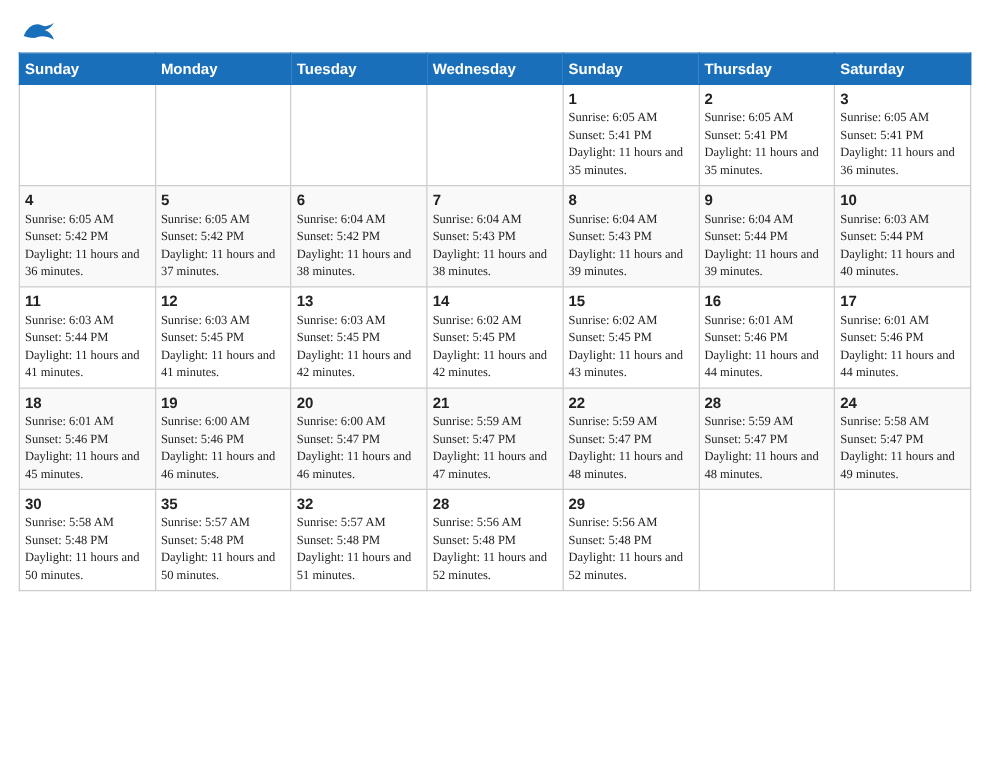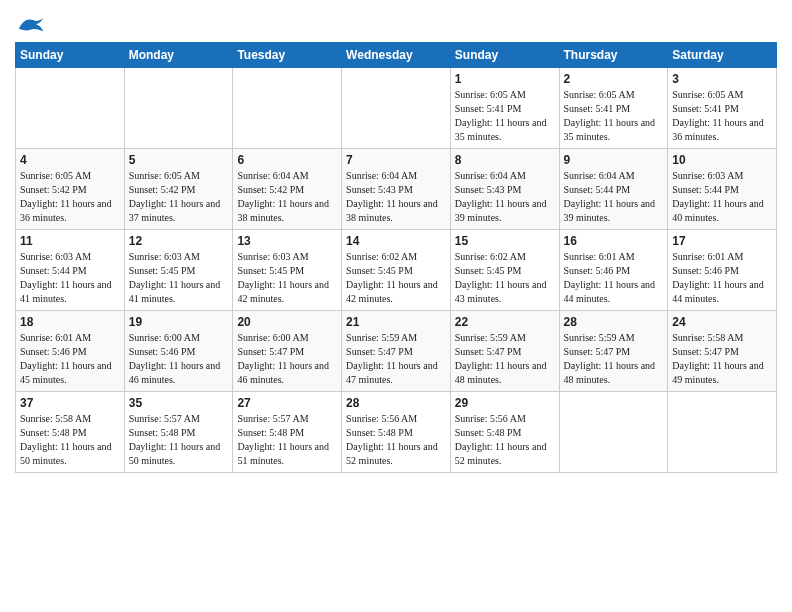--- a/index.html
+++ b/index.html
@@ -225,29 +225,29 @@
           <div class="day-num">28</div>
           <div class="day-info">Sunrise: 5:59 AM<br>Sunset: 5:47 PM<br>Daylight: 11 hours and 48 minutes.</div>
         </td>
         <td>
           <div class="day-num">24</div>
           <div class="day-info">Sunrise: 5:58 AM<br>Sunset: 5:47 PM<br>Daylight: 11 hours and 49 minutes.</div>
         </td>
       </tr>
       <tr>
         <td>
-          <div class="day-num">37</div>
+          <div class="day-num">30</div>
           <div class="day-info">Sunrise: 5:58 AM<br>Sunset: 5:48 PM<br>Daylight: 11 hours and 50 minutes.</div>
         </td>
         <td>
           <div class="day-num">35</div>
           <div class="day-info">Sunrise: 5:57 AM<br>Sunset: 5:48 PM<br>Daylight: 11 hours and 50 minutes.</div>
         </td>
         <td>
-          <div class="day-num">27</div>
+          <div class="day-num">32</div>
           <div class="day-info">Sunrise: 5:57 AM<br>Sunset: 5:48 PM<br>Daylight: 11 hours and 51 minutes.</div>
         </td>
         <td>
           <div class="day-num">28</div>
           <div class="day-info">Sunrise: 5:56 AM<br>Sunset: 5:48 PM<br>Daylight: 11 hours and 52 minutes.</div>
         </td>
         <td>
           <div class="day-num">29</div>
           <div class="day-info">Sunrise: 5:56 AM<br>Sunset: 5:48 PM<br>Daylight: 11 hours and 52 minutes.</div>
         </td>

